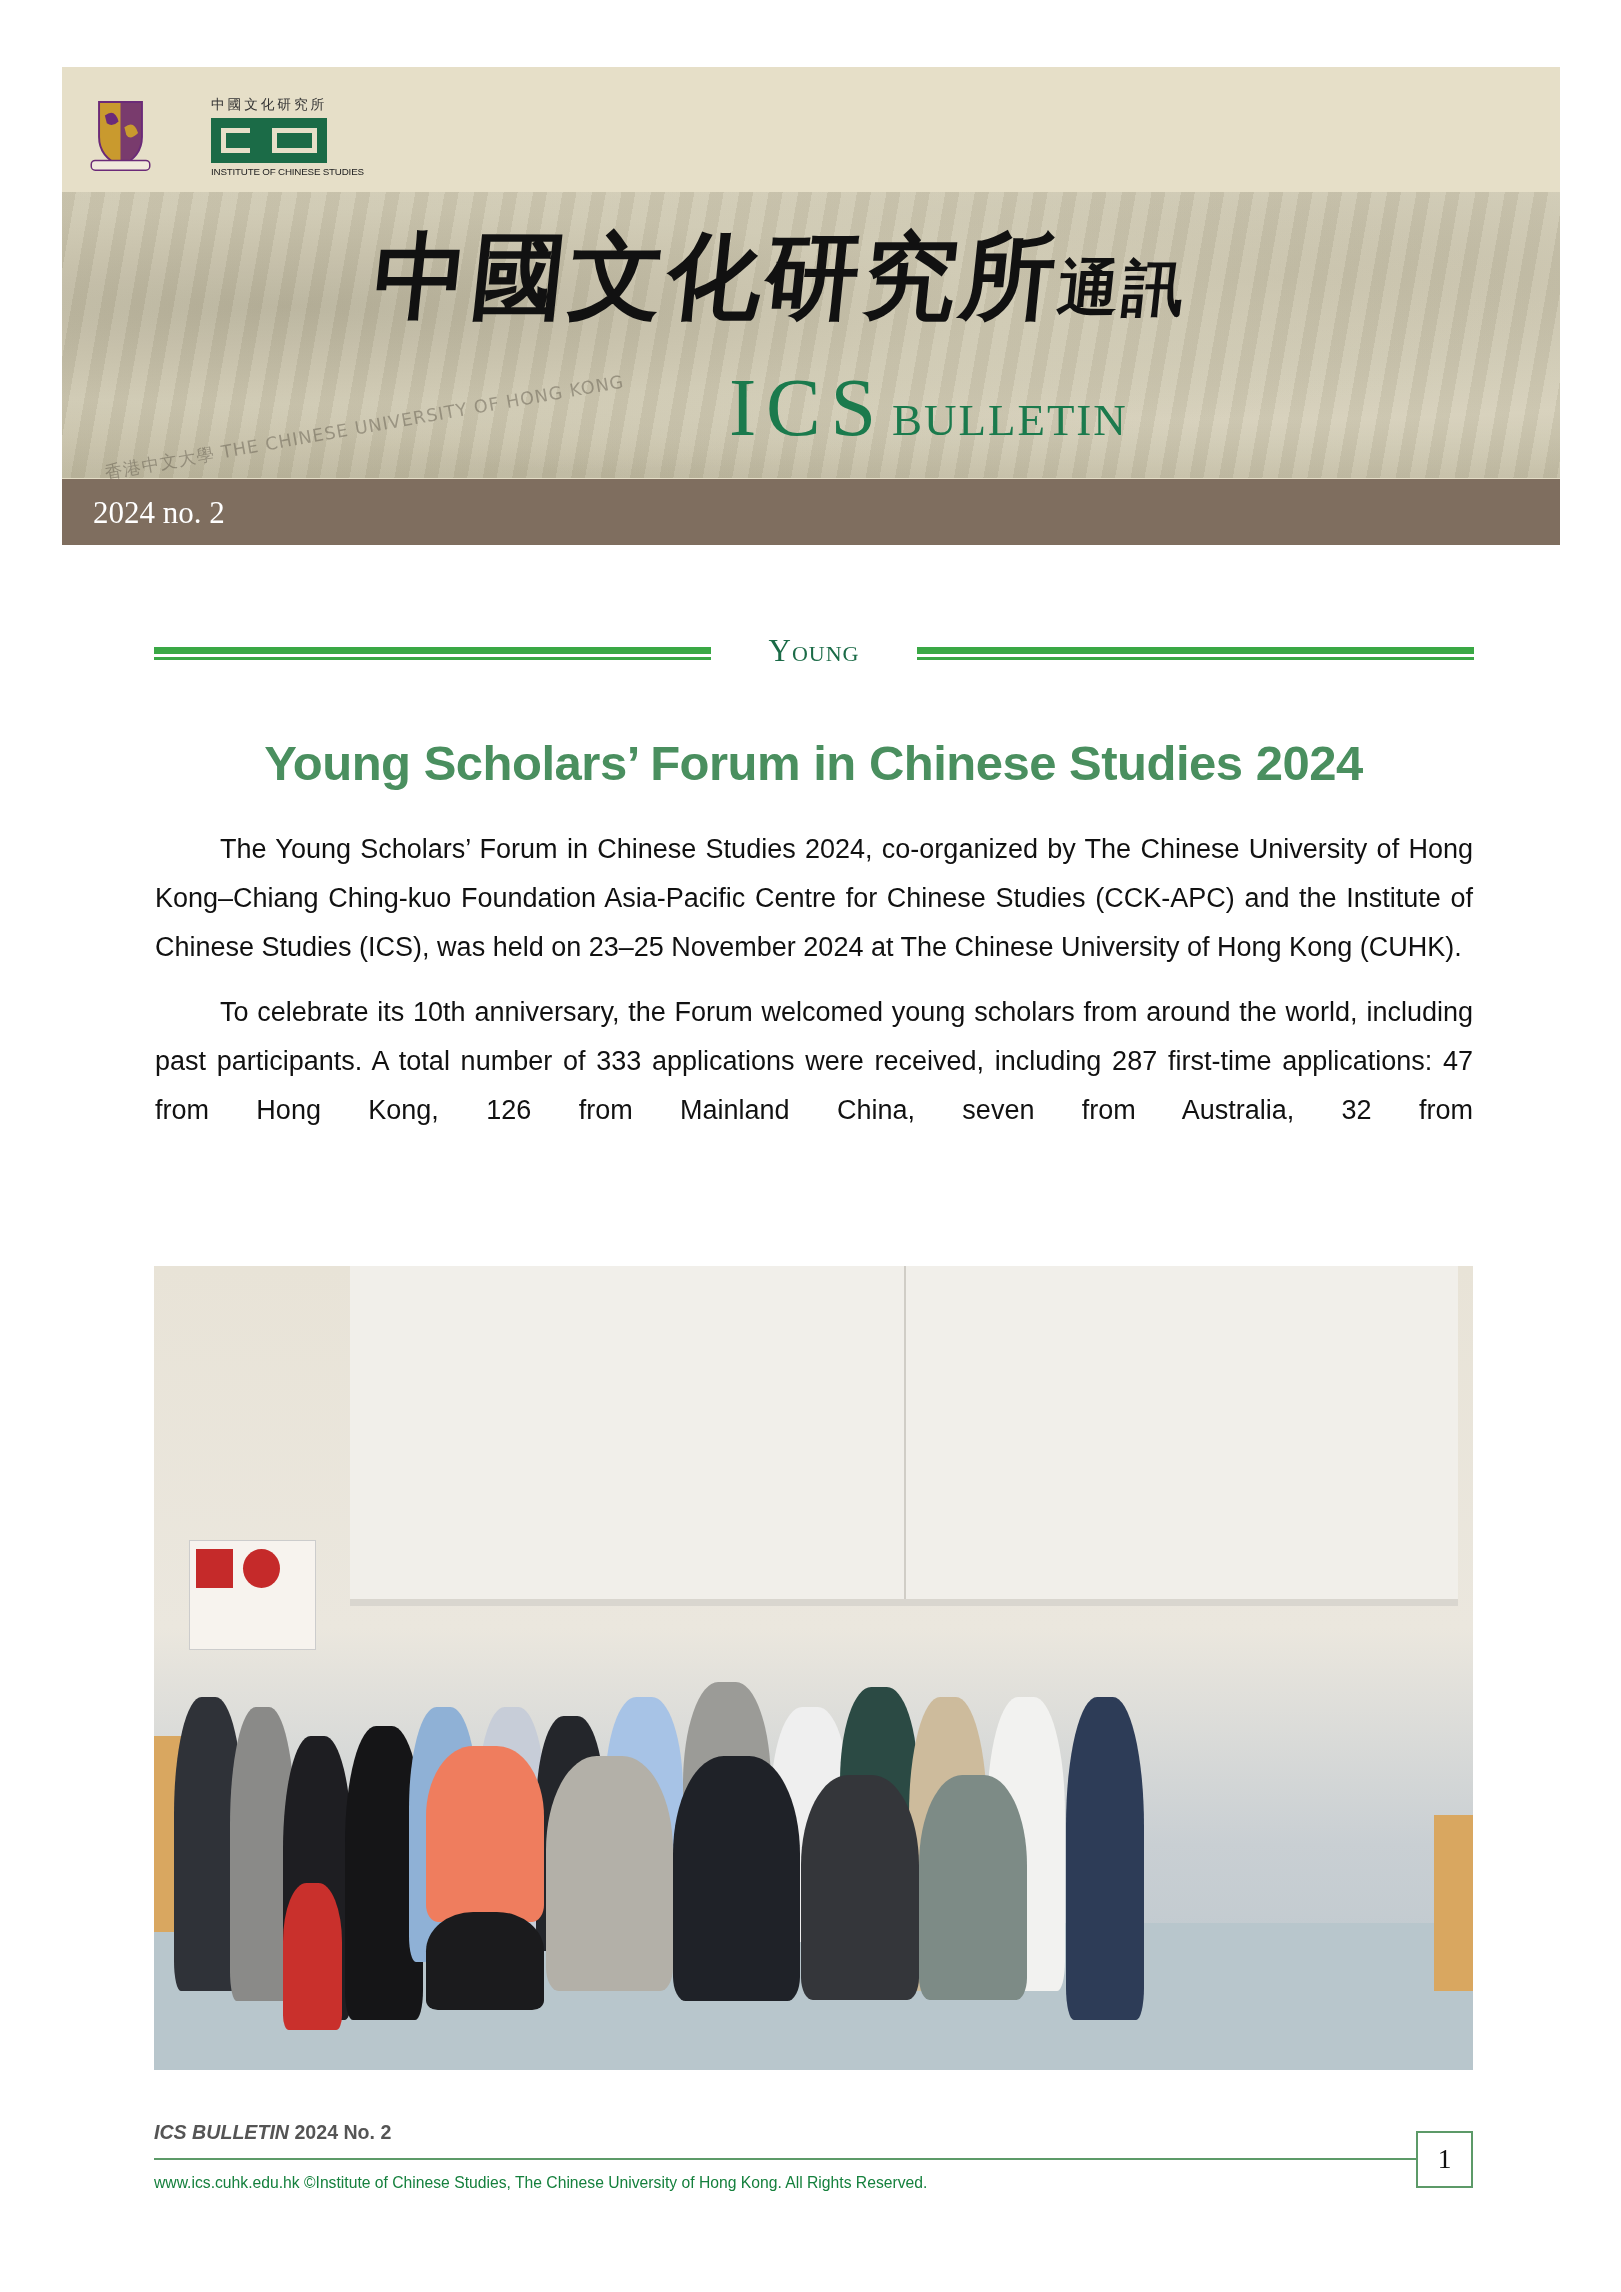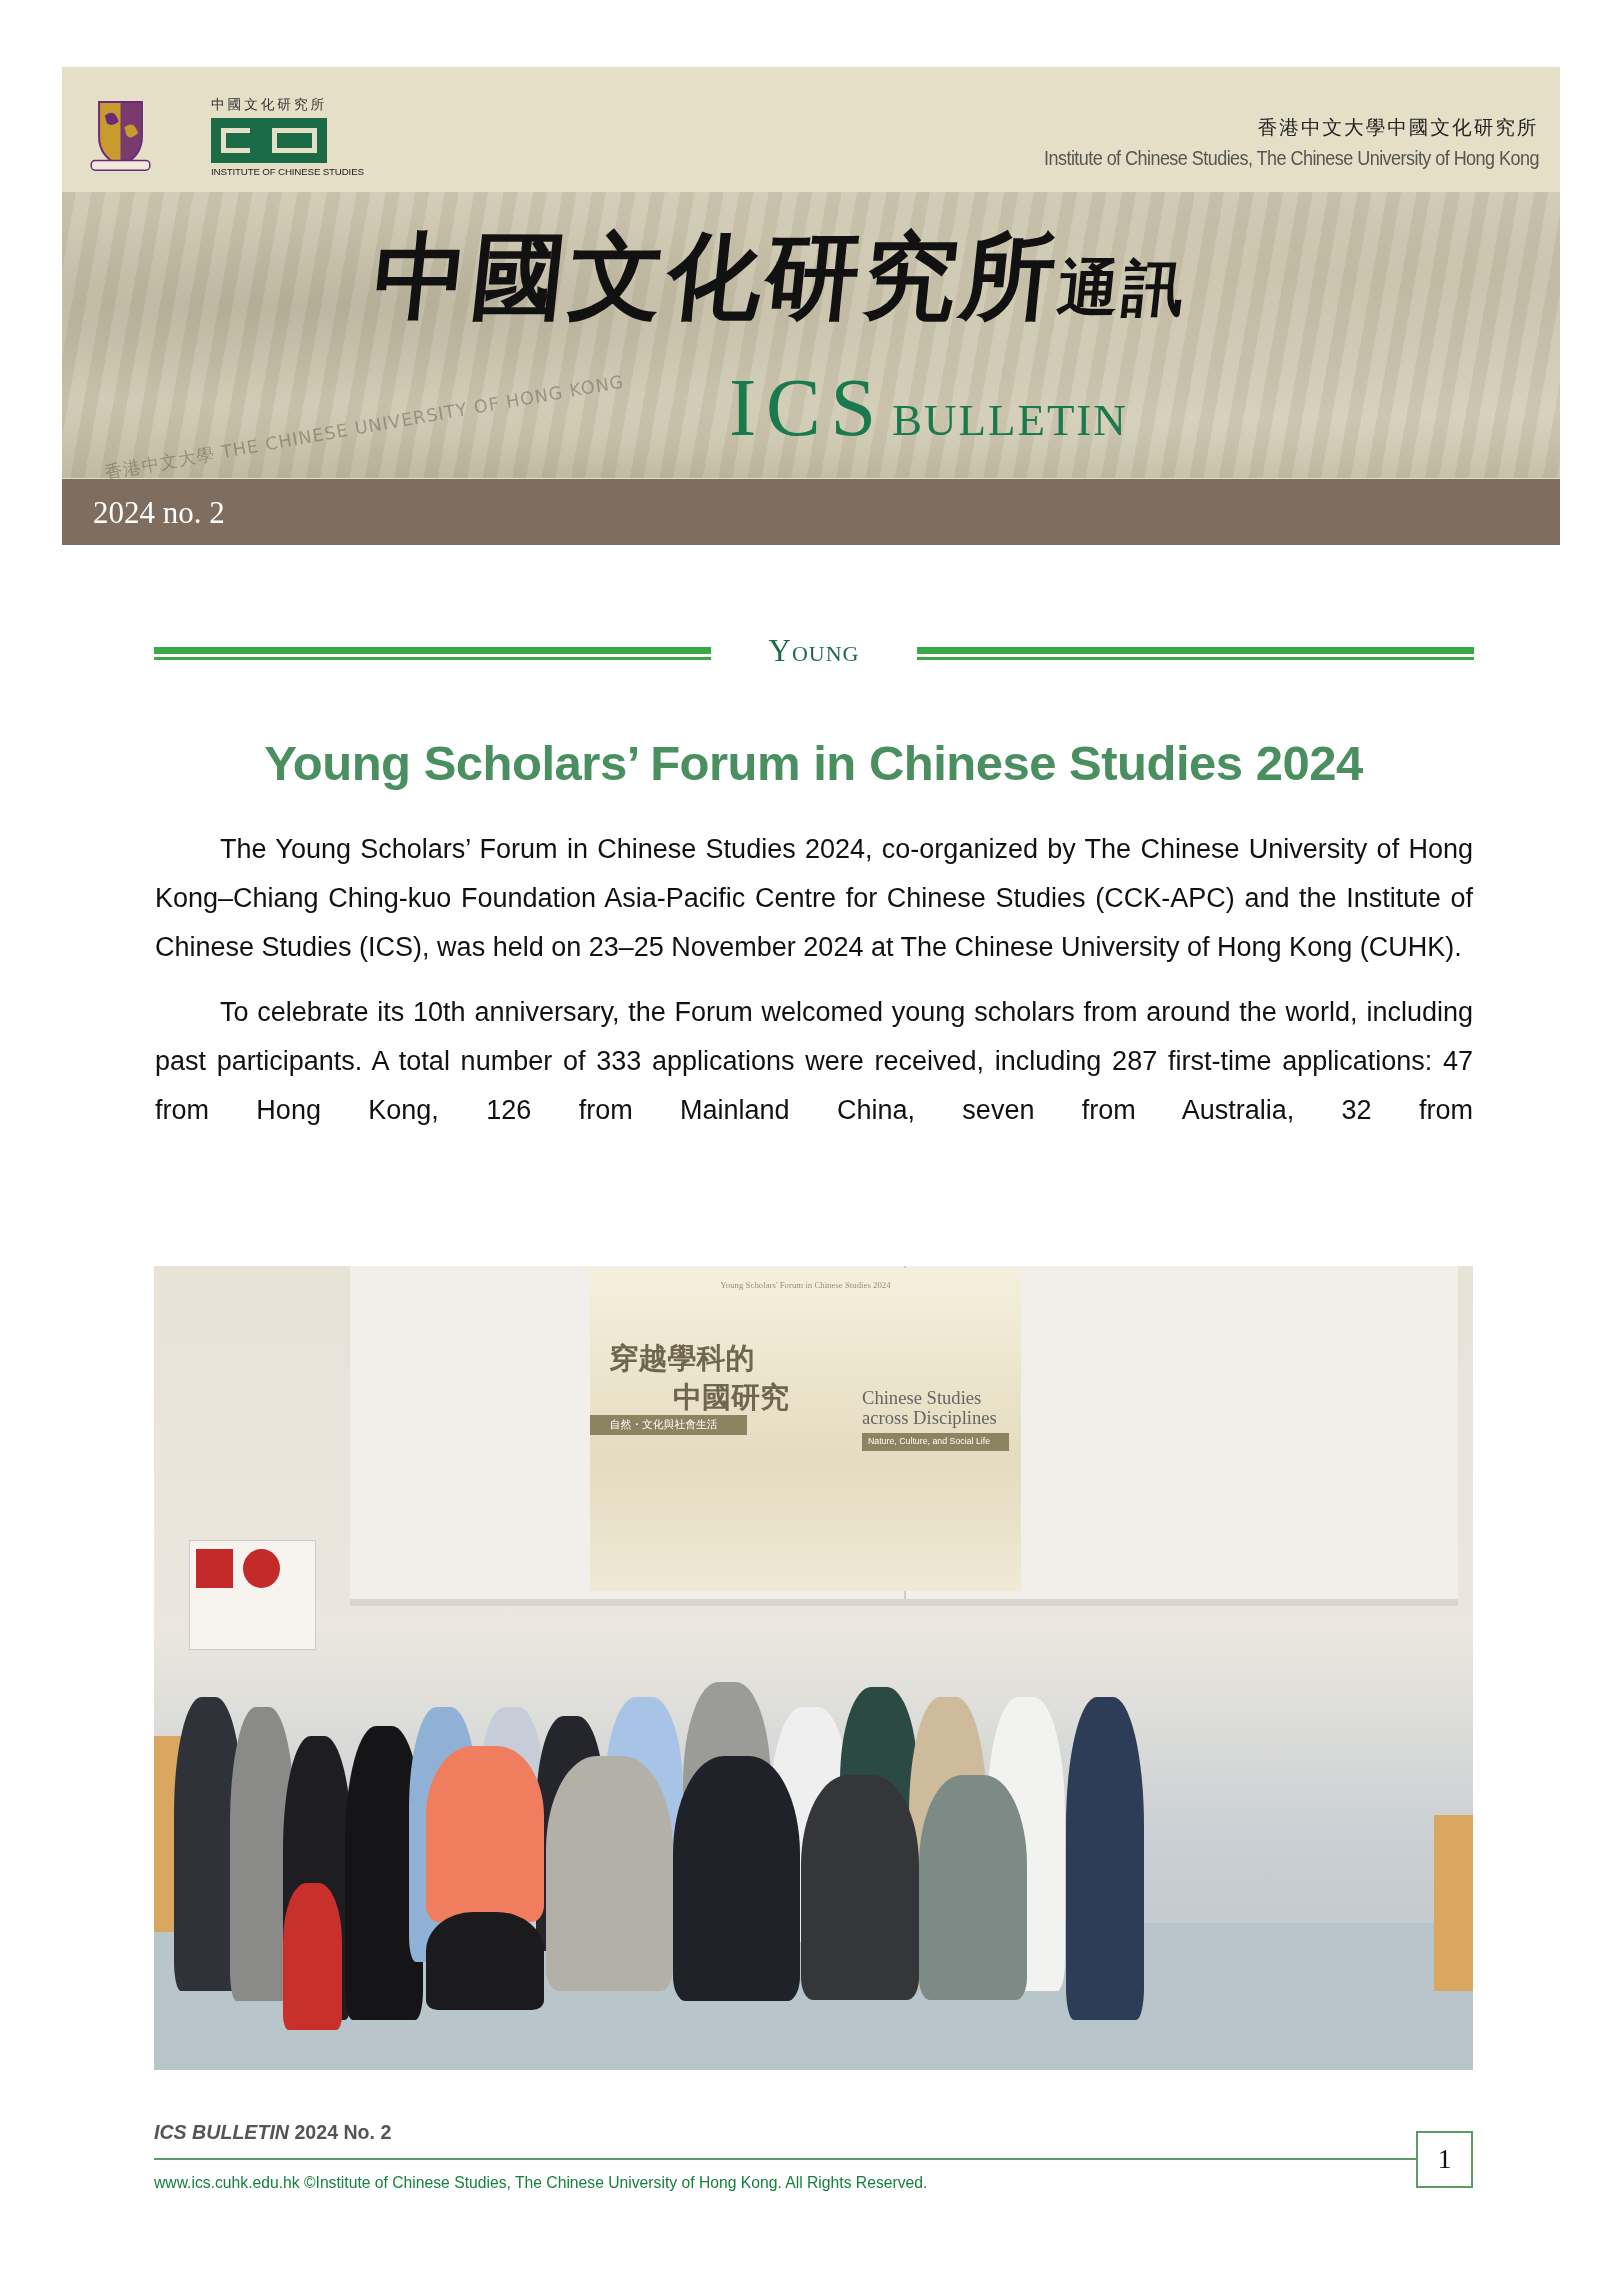--- a/index.html
+++ b/index.html
@@ -89,24 +89,20 @@
       <path d="M32 4 V68 Q54 60 54 40 V4 Z" fill="#6b2a78" opacity="0.85"></path>
       <path d="M16 18 Q26 10 30 24 Q24 30 18 26 Z" fill="#6b2a78"></path>
       <path d="M36 30 Q46 22 50 36 Q42 44 38 38 Z" fill="#c99a2e"></path>
       <rect x="2" y="64" width="60" height="10" rx="4" fill="#f1e9dc" stroke="#6b2a78" stroke-width="1.5"></rect>
     </svg>
     <div class="ics-logo">
       <div class="cn">中國文化研究所</div>
       <div class="mark"></div>
       <div class="en">INSTITUTE OF CHINESE STUDIES</div>
     </div>
-    <div class="mast-inst">
-      <div class="cn">香港中文大學中國文化研究所</div>
-      <div class="en">Institute of Chinese Studies, The Chinese University of Hong Kong</div>
-    </div>
   </div>
 
   <div class="mast-photo">
     <div class="ghost">香港中文大學 THE CHINESE UNIVERSITY OF HONG KONG</div>
   </div>
 
   <div class="mast-cn-title">
     <span>中國文化研究所</span><span class="small">通訊</span>
   </div>
   <div class="mast-ics">
@@ -128,28 +124,20 @@
 
 <div class="article-body">
   <p>The Young Scholars’ Forum in Chinese Studies 2024, co-organized by The Chinese University of Hong Kong–Chiang Ching-kuo Foundation Asia-Pacific Centre for Chinese Studies (CCK-APC) and the Institute of Chinese Studies (ICS), was held on 23–25 November 2024 at The Chinese University of Hong Kong (CUHK).</p>
   <p style="text-align-last:justify;">To celebrate its 10th anniversary, the Forum welcomed young scholars from around the world, including past participants. A total number of 333 applications were received, including  287 first-time applications: 47 from Hong Kong, 126 from Mainland China, seven from Australia, 32 from</p>
 </div>
 
 <div class="group-photo">
   <div class="gp-board">
       <div class="seam"></div>
     </div>
-  <div class="gp-poster">
-    <div class="sub">Young Scholars' Forum in Chinese Studies 2024</div>
-    <div class="cn1">穿越學科的</div>
-    <div class="cn2">中國研究</div>
-    <div class="cnbar">自然・文化與社會生活</div>
-    <div class="en1" style="width:147px;">Chinese Studies across Disciplines</div>
-    <div class="enbar">Nature, Culture, and Social Life</div>
-  </div>
   <div class="gp-signs">
     <div class="s1"></div>
     <div class="s2"></div>
   </div>
   <div class="gp-floor"></div>
   <div class="gp-desk-l"></div>
   <div class="gp-desk-r"></div>
 
   <div class="gp-people">
 

